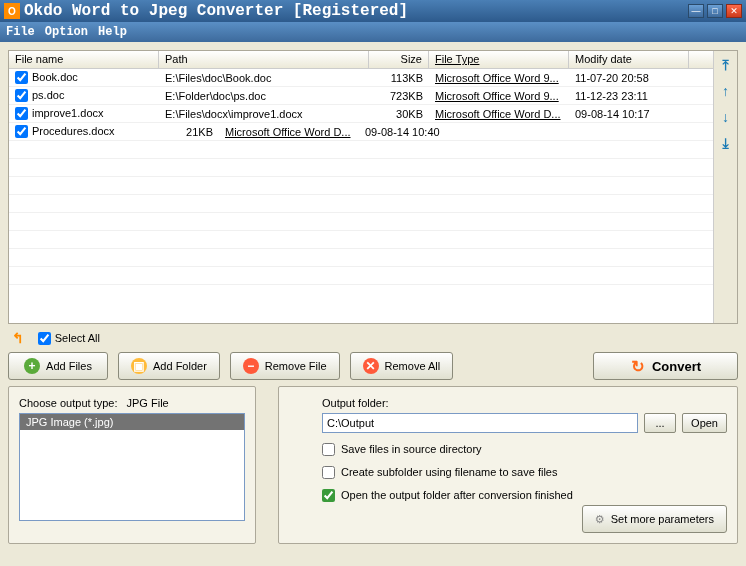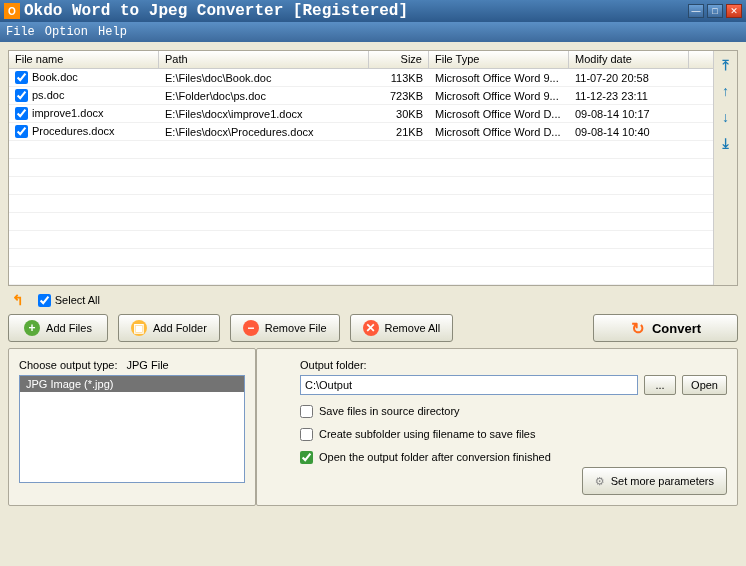--- a/index.html
+++ b/index.html
@@ -4,53 +4,53 @@
 <style>
 * { box-sizing: border-box; margin: 0; padding: 0; }
 body { font-family: Tahoma, sans-serif; font-size: 11px; background: #d4d0c8; width: 746px; height: 566px; overflow: hidden; }
 .titlebar { background: linear-gradient(to bottom, #4a7fb5, #2d5a8c); height: 22px; display: flex; align-items: center; padding: 0 4px; color: #fff; }
 .title-icon { width: 16px; height: 16px; background: #ff8c00; margin-right: 4px; display: inline-flex; align-items: center; justify-content: center; font-size: 10px; font-weight: bold; }
 .titlebar .title { flex: 1; font-family: "Courier New", monospace; font-size: 16px; font-weight: bold; }
 .winbtns { display: flex; gap: 3px; }
 .winbtn { width: 16px; height: 14px; background: linear-gradient(to bottom, #6a9fd5, #3d6a9c); border: 1px solid #2a4a6a; display: flex; align-items: center; justify-content: center; font-size: 9px; color: #fff; cursor: pointer; }
 .winbtn.close { background: linear-gradient(to bottom, #ff6a4a, #cc3a1a); border-color: #8a2a1a; }
 .menubar { background: linear-gradient(to bottom, #5a8fc5, #3d6a9c); height: 20px; display: flex; align-items: center; padding: 0 6px; color: #fff; font-family: "Courier New", monospace; font-size: 12px; gap: 10px; }
-.menubar span { cursor: pointer; }
+.menubar span { cursor: pointer; font-weight: bold; }
 .workarea { padding: 8px; background: #ece9d8; height: calc(566px - 42px); }
-.filepanel { border: 1px solid #aca899; background: #fff; height: 236px; position: relative; }
+.filepanel { border: 1px solid #aca899; background: #fff; height: 274px; position: relative; }
 .gridwrap { display: flex; height: 100%; }
 .grid { flex: 1; overflow: hidden; }
 .gridhead { display: flex; background: linear-gradient(to bottom, #fff, #ece9d8); border-bottom: 1px solid #ccc; height: 18px; }
 .gridhead .col { padding: 2px 6px; border-right: 1px solid #ccc; font-size: 11px; }
 .gridrow { display: flex; height: 18px; align-items: center; border-bottom: 1px solid #f0f0f0; }
 .gridrow .cell { padding: 1px 6px; overflow: hidden; white-space: nowrap; font-size: 11px; }
 .col-name, .cell-name { width: 150px; }
 .col-path, .cell-path { width: 210px; }
 .col-size, .cell-size { width: 60px; text-align: right; }
-.col-type, .cell-type { width: 140px; }
+.col-type, .cell-type { width: 140px; text-decoration: underline; }
 .col-date, .cell-date { width: 120px; }
 .cell-name input[type=checkbox] { margin-right: 4px; vertical-align: middle; }
 .sidearrows { width: 24px; background: #ece9d8; border-left: 1px solid #ccc; display: flex; flex-direction: column; align-items: center; padding: 6px 0; gap: 10px; }
 .arrowbtn { width: 16px; height: 16px; display: flex; align-items: center; justify-content: center; cursor: pointer; font-size: 14px; font-weight: bold; }
 .arrowbtn.top { color: #1a7ab5; }
 .arrowbtn.up { color: #1a7ab5; }
 .arrowbtn.down { color: #1a7ab5; }
 .arrowbtn.bottom { color: #1a7ab5; }
 .selectallrow { display: flex; align-items: center; gap: 4px; margin: 6px 4px; }
 .selectallrow .upicon { color: #ff8c00; font-size: 14px; font-weight: bold; margin-right: 10px; }
 .btnrow { display: flex; gap: 10px; margin: 6px 0; align-items: center; }
 .stdbtn { height: 28px; min-width: 100px; background: linear-gradient(to bottom, #fff, #e0e0d0); border: 1px solid #8a8a7a; border-radius: 3px; display: flex; align-items: center; justify-content: center; gap: 6px; font-size: 11px; cursor: pointer; padding: 0 12px; }
 .stdbtn.big { min-width: 145px; font-weight: bold; font-size: 13px; }
 .ico { width: 16px; height: 16px; border-radius: 8px; display: inline-flex; align-items: center; justify-content: center; font-size: 12px; font-weight: bold; color: #fff; }
 .ico.add { background: #5aaa3a; }
 .ico.folder { background: #ffbb3a; }
 .ico.remove { background: #ff5a3a; }
 .ico.removeall { background: #ff5a3a; }
 .ico.convert { color: #ff6a1a; background: transparent; font-size: 16px; }
-.bottompanel { display: flex; gap: 0; margin-top: 1px; }
+.bottompanel { display: flex; gap: 22px; margin-top: 1px; }
 .panel { border: 1px solid #aca899; background: #f5f3e8; padding: 10px; border-radius: 2px; }
 .leftpanel { width: 248px; height: 158px; }
 .rightpanel { flex: 1; height: 158px; position: relative; padding-left: 43px; }
 .listbox { border: 1px solid #7a9ac5; background: #fff; height: 108px; margin-top: 4px; }
 .listitem { padding: 2px 6px; font-size: 11px; cursor: pointer; }
 .listitem.sel { background: #737373; color: #fff; }
 .outputrow { display: flex; align-items: center; gap: 6px; margin-top: 4px; }
 .outputrow input[type=text] { flex: 1; height: 20px; border: 1px solid #7a9ac5; padding: 0 4px; font-size: 11px; }
 .smallbtn { height: 20px; min-width: 32px; background: linear-gradient(to bottom, #fff, #e0e0d0); border: 1px solid #8a8a7a; border-radius: 2px; font-size: 11px; cursor: pointer; padding: 0 8px; }
 .checkrow { display: flex; gap: 6px; margin-top: 10px; font-size: 11px; }
@@ -106,21 +106,20 @@
             </div>
             <div class="gridrow">
               <div class="cell cell-name"><input type="checkbox" checked="" style="">improve1.docx</div>
               <div class="cell cell-path">E:\Files\docx\improve1.docx</div>
               <div class="cell cell-size">30KB</div>
               <div class="cell cell-type">Microsoft Office Word D...</div>
               <div class="cell cell-date">09-08-14 10:17</div>
             </div>
             <div class="gridrow">
               <div class="cell cell-name"><input type="checkbox" checked="" style="">Procedures.docx</div>
-              <div class="cell cell-path">E:\Files\docx\Procedures.docx</div>
               <div class="cell cell-size">21KB</div>
               <div class="cell cell-type">Microsoft Office Word D...</div>
               <div class="cell cell-date">09-08-14 10:40</div>
             </div>
             <div class="gridrow">
               <div class="cell cell-name"></div>
               <div class="cell cell-path"></div>
               <div class="cell cell-size"></div>
               <div class="cell cell-type"></div>
               <div class="cell cell-date"></div>

